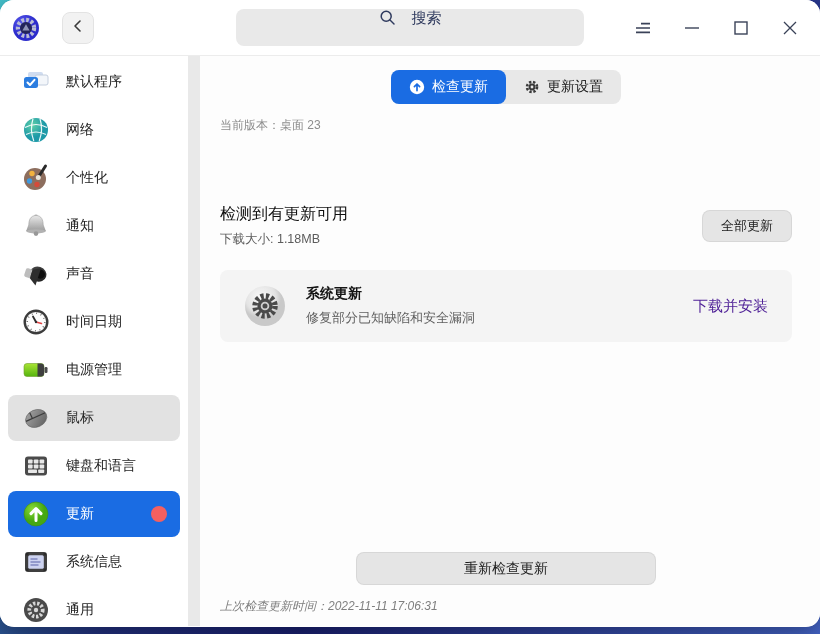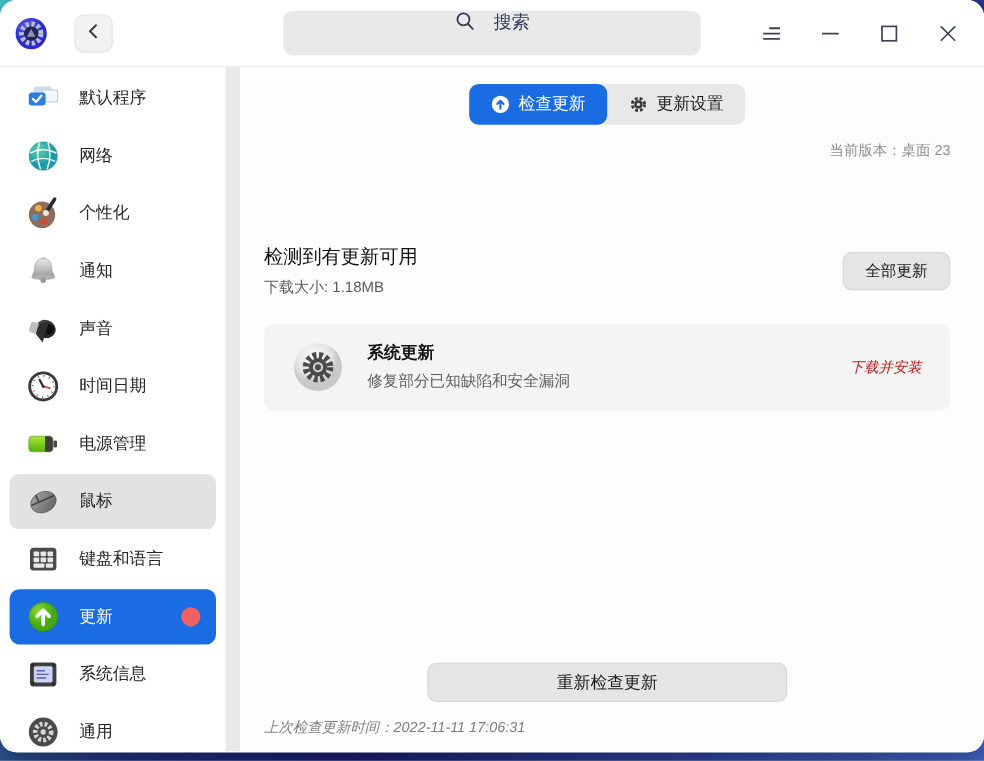--- a/index.html
+++ b/index.html
@@ -42,37 +42,37 @@
   .item.selected .lbl { color:#fff; }
   .badge { position:absolute; right:13px; top:50%; transform:translateY(-50%);
     width:16px; height:16px; border-radius:50%; background:#f46060; }
   
   .tabs { width:max-content; margin:0 auto; display:flex; background:#e8e8e8;
     border-radius:8px; }
   .tab { height:34px; padding:0 18px; display:flex; align-items:center; gap:7px;
     font-size:14px; color:#1c1c1c; border:none; background:transparent;
     border-radius:8px; cursor:pointer; }
   .tab.active { background:#1a6ce3; color:#fff; font-weight:500; }
-  .version { text-align:right; margin-top:13px; font-size:12px; color:#8c8c8c; }
+  .version { text-align:left; margin-top:13px; font-size:12px; color:#8c8c8c; }
   
   .sec-row { margin-top:70px; display:flex; align-items:center; }
   .sec-row h2 { font-size:16px; font-weight:400; color:#101010; }
   .sec-row .size { margin-top:6px; font-size:12.5px; color:#5c5c5c; }
   .btn { background:#e5e5e5; border:1px solid rgba(0,0,0,.06); border-radius:8px;
     color:#1b1b1b; cursor:pointer; font-family:inherit; }
   .btn.update-all { margin-left:auto; height:32px; padding:0 18px; font-size:13px; }
   
   .card { margin-top:22px; height:72px; background:#f4f4f4; border-radius:8px;
     display:flex; align-items:center; padding:0 24px; }
   .card .gear { width:42px; height:42px; flex:0 0 auto; }
   .card .txt { margin-left:20px; }
   .card .txt .t { font-size:14px; font-weight:700; color:#151515; }
   .card .txt .d { margin-top:6px; font-size:13px; color:#5f5f5f; }
-  .card .link { margin-left:auto; font-size:12px; font-weight:500; color:#b91c1c;
-    cursor:pointer;font-style:italic; }
+  .card .link { margin-left:auto; font-size:15px; font-weight:500; color:#4c1d95;
+    cursor:pointer; }
   
   .btn.recheck { display:block; margin:210px auto 0; width:300px; height:33px;
     font-size:14px; }
   .lastcheck { text-align:left; margin-top:13px; font-size:12px; color:#7f7f7f;font-style:italic; }
 </style>
 </head>
 <body>
 
 <div class="window">
 

